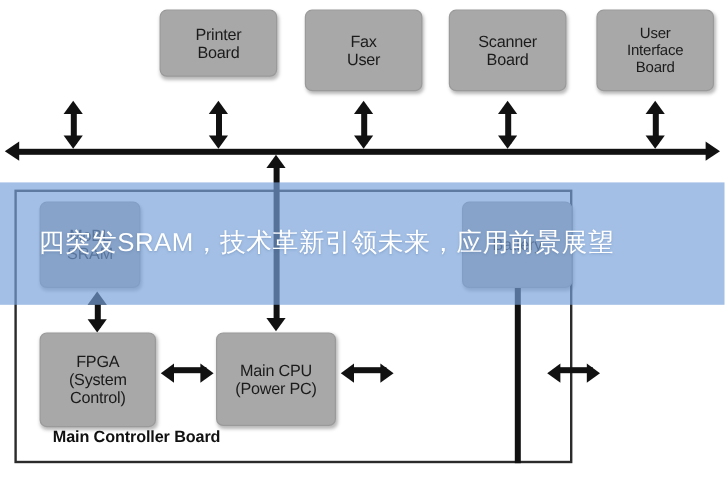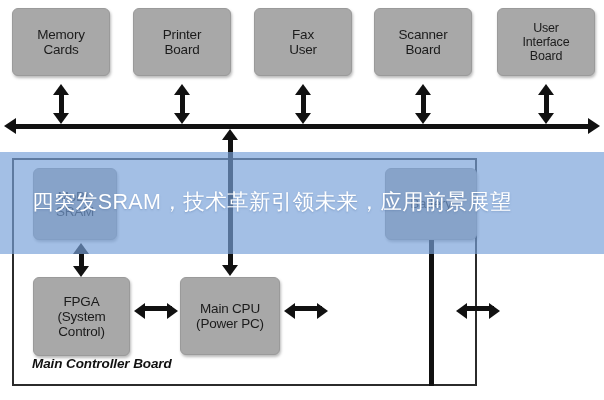--- a/index.html
+++ b/index.html
@@ -118,24 +118,22 @@
     width: 540px;
     letter-spacing: 0.4px;
     text-shadow: 0 1px 2px rgba(70,100,150,0.35);
   }
 </style>
 </head>
 <body>
 
 <div id="stage">
 
-  <div class="blk" style="left:12px;  top:8px;  width:98px; height:68px;">Memory
-Cards</div>
-
-  <div class="blk" style="left:133px; top:8px;  width:98px; height:68px;">Printer
+
+  <div class="blk" style="left:133px; top:8px;  width:98px; height:56px;">Printer
 Board</div>
 
   <div class="blk" style="left:254px; top:8px;  width:98px; height:68px;">Fax
 User</div>
 
   <div class="blk" style="left:374px; top:8px;  width:98px; height:68px;">Scanner
 Board</div>
 
   <div class="blk small" style="left:497px; top:8px; width:98px; height:68px;">User
 Interface
@@ -159,21 +157,21 @@
 
   <div class="vhead up" style="left:538px; top:84px;"></div>
   <div class="vline" style="left:543.5px;top:92px; height:28px;"></div>
   <div class="vhead down" style="left:538px; top:113px;"></div>
 
   <div class="bus-cap left" style="left:4px;  top:118px;"></div>
   <div id="bus" style="left:15px; top:123.5px; width:574px;"></div>
   <div class="bus-cap right" style="left:588px;top:118px;"></div>
 
   <div id="mcb" style="left:12px; top:158px; width:465px; height:228px;"></div>
-  <div id="mcb-label" style="left:32px; top:356px;font-style:italic;">Main Controller Board</div>
+  <div id="mcb-label" style="left:44px; top:356px;">Main Controller Board</div>
 
   <div class="blk" style="left:33px;  top:168px; width:84px; height:72px;">MoBL
 SRAM</div>
 
   <div class="blk" style="left:385px; top:168px; width:92px; height:72px;">Battery</div>
 
   <div class="vhead up" style="left:73px; top:243px;"></div>
   <div class="vline" style="left:78.5px;top:251px; height:22px;"></div>
   <div class="vhead down" style="left:73px; top:266px;"></div>
 

